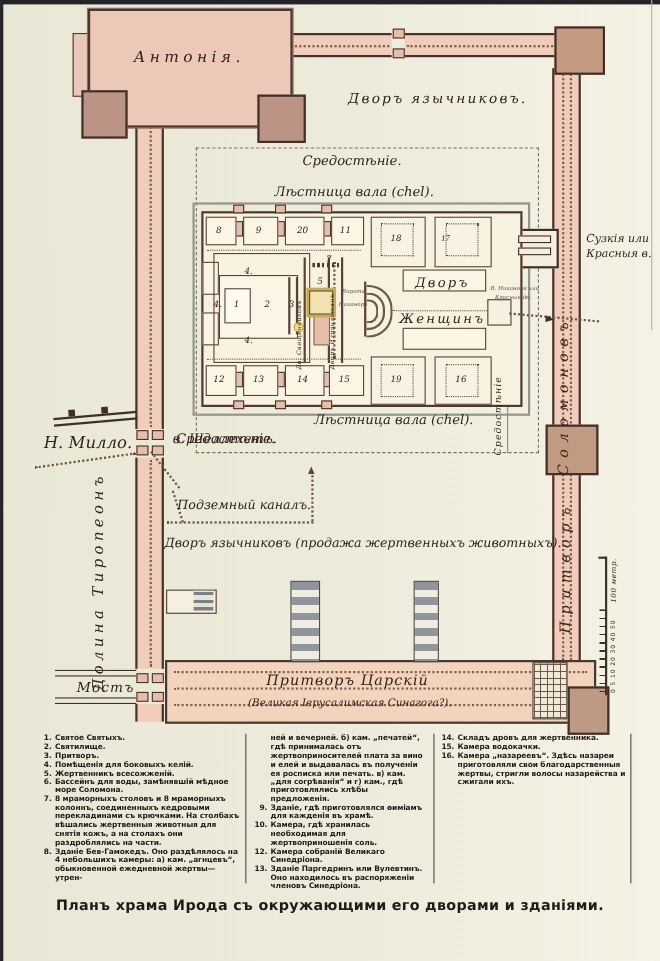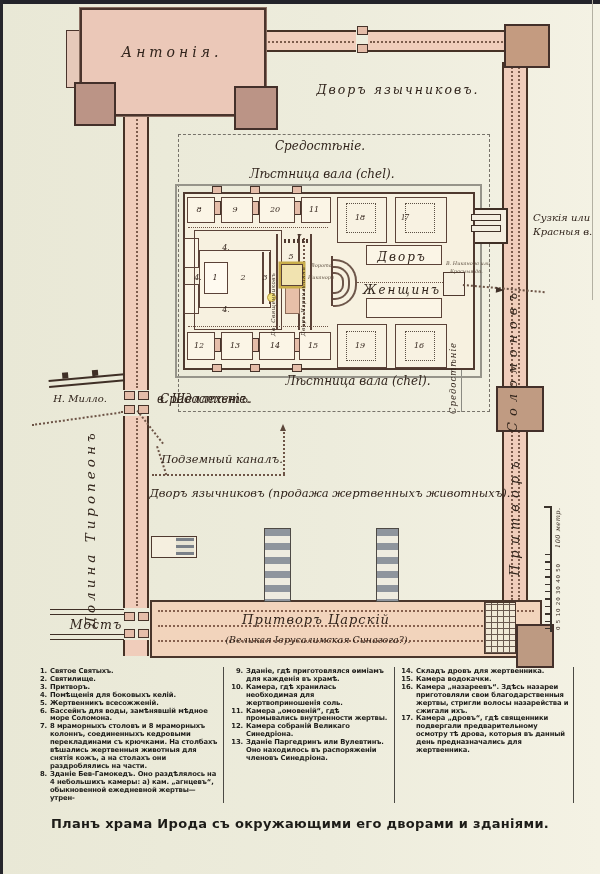--- a/index.html
+++ b/index.html
@@ -200,21 +200,21 @@
   <div class="llbl" style="left:533px;top:226px;font-size:10px;">Красныя в.</div>
   <div class="vtext" style="left:505px;top:432px;font-size:13px;letter-spacing:6px;">Соломоновъ</div>
   <div class="vtext" style="left:507px;top:576px;font-size:13px;letter-spacing:6px;">Притворъ</div>
 
   <div class="abs" style="left:48px;top:374px;width:76px;height:16px;transform:rotate(-5deg);transform-origin:0 0;z-index:14;">
     <div class="abs" style="left:0;top:6px;width:76px;height:0;border-top:2px solid #3f2f26;"></div>
     <div class="abs" style="left:0;top:12px;width:76px;height:0;border-top:2px solid #3f2f26;"></div>
     <div class="abs" style="left:14px;top:0;width:6px;height:6px;background:#3f2f26;"></div>
     <div class="abs" style="left:44px;top:0;width:6px;height:6px;background:#3f2f26;"></div>
   </div>
-  <div class="lbl" style="left:80px;top:393px;font-size:10px;">Н. Милло.</div>
+  <div class="lbl" style="left:80px;top:393px;font-size:15px;">Н. Милло.</div>
   <div class="llbl" style="left:157px;top:392px;font-size:12px;">в. Шеллехетъ.</div>
   <div class="dotl" style="left:32px;top:424px;width:92px;transform:rotate(-8deg);"></div>
 
   <div class="dotl" style="left:138px;top:410px;width:42px;transform:rotate(52deg);"></div>
   <div class="dotl" style="left:158px;top:446px;width:30px;transform:rotate(72deg);"></div>
   <div class="dotl" style="left:152px;top:474px;width:133px;"></div>
   <div class="dotlv" style="left:283px;top:432px;height:42px;"></div>
   <div class="arrow-up" style="left:280px;top:424px;"></div>
   <div class="lbl" style="left:222px;top:452px;font-size:11.5px;">Подземный каналъ.</div>
 
@@ -300,30 +300,30 @@
         <span class="lg-text">8 мраморныхъ столовъ и 8 мраморныхъ колоннъ, соединенныхъ кедровыми перекладинами съ крючками. На столбахъ вѣшались жертвенныя животныя для снятія кожъ, а на столахъ они раздроблялись на части.</span>
       </div>
       <div class="lg-item">
         <span class="lg-num">8.</span>
         <span class="lg-text">Зданіе Бев-Гамокедъ. Оно раздѣлялось на 4 небольшихъ камеры: а) кам. „агнцевъ“, обыкновенной ежедневной жертвы—утрен-</span>
       </div>
     </div>
   <div class="vrule" style="left:223px;top:667px;height:136px;"></div>
   <div class="legend-col" style="left:229px;top:668px;width:160px;">
       <div class="lg-item">
+        <span class="lg-num"></span>
+        <span class="lg-text">ней и вечерней. б) кам. „печатей“, гдѣ принималась отъ жертвоприносителей плата за вино и елей и выдавалась въ полученіи ея росписка или печать. в) кам. „для согрѣванія“ и г) кам., гдѣ приготовлялись хлѣбы предложенія.</span>
+      </div>
+      <div class="lg-item">
         <span class="lg-num">9.</span>
         <span class="lg-text">Зданіе, гдѣ приготовлялся ѳиміамъ для кажденія въ храмѣ.</span>
       </div>
       <div class="lg-item">
         <span class="lg-num">10.</span>
         <span class="lg-text">Камера, гдѣ хранилась необходимая для жертвоприношенія соль.</span>
-      </div>
-      <div class="lg-item">
-        <span class="lg-num">11.</span>
-        <span class="lg-text">Камера „омовеній“, гдѣ промывались внутренности жертвы.</span>
       </div>
       <div class="lg-item">
         <span class="lg-num">12.</span>
         <span class="lg-text">Камера собраній Великаго Синедріона.</span>
       </div>
       <div class="lg-item">
         <span class="lg-num">13.</span>
         <span class="lg-text">Зданіе Паргедринъ или Вулевтинъ. Оно находилось въ распоряженіи членовъ Синедріона.</span>
       </div>
     </div>
@@ -334,22 +334,18 @@
         <span class="lg-text">Складъ дровъ для жертвенника.</span>
       </div>
       <div class="lg-item">
         <span class="lg-num">15.</span>
         <span class="lg-text">Камера водокачки.</span>
       </div>
       <div class="lg-item">
         <span class="lg-num">16.</span>
         <span class="lg-text">Камера „назареевъ“. Здѣсь назареи приготовляли свои благодарственныя жертвы, стригли волосы назарейства и сжигали ихъ.</span>
       </div>
-      <div class="lg-item">
-        <span class="lg-num">17.</span>
-        <span class="lg-text">Камера „дровъ“, гдѣ священники подвергали предварительному осмотру тѣ дрова, которыя въ данный день предназначались для жертвенника.</span>
-      </div>
     </div>
   <div class="vrule" style="left:573px;top:667px;height:136px;"></div>
 
   <div class="caption">Планъ храма Ирода съ окружающими его дворами и зданіями.</div>
 
 </div>
 
 </body></html>

